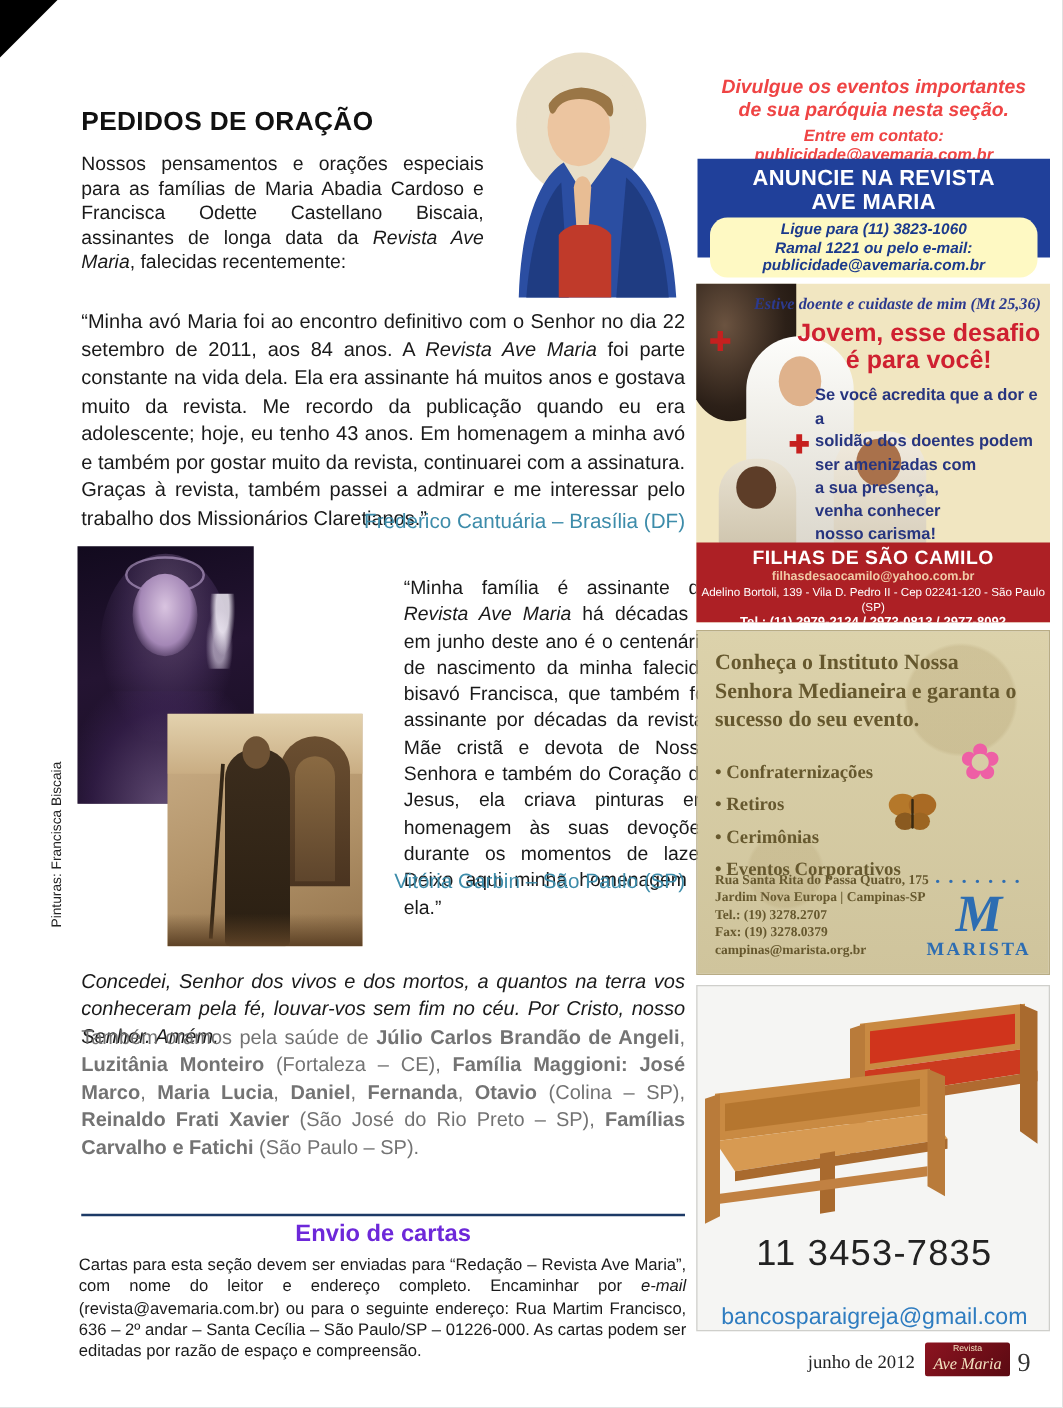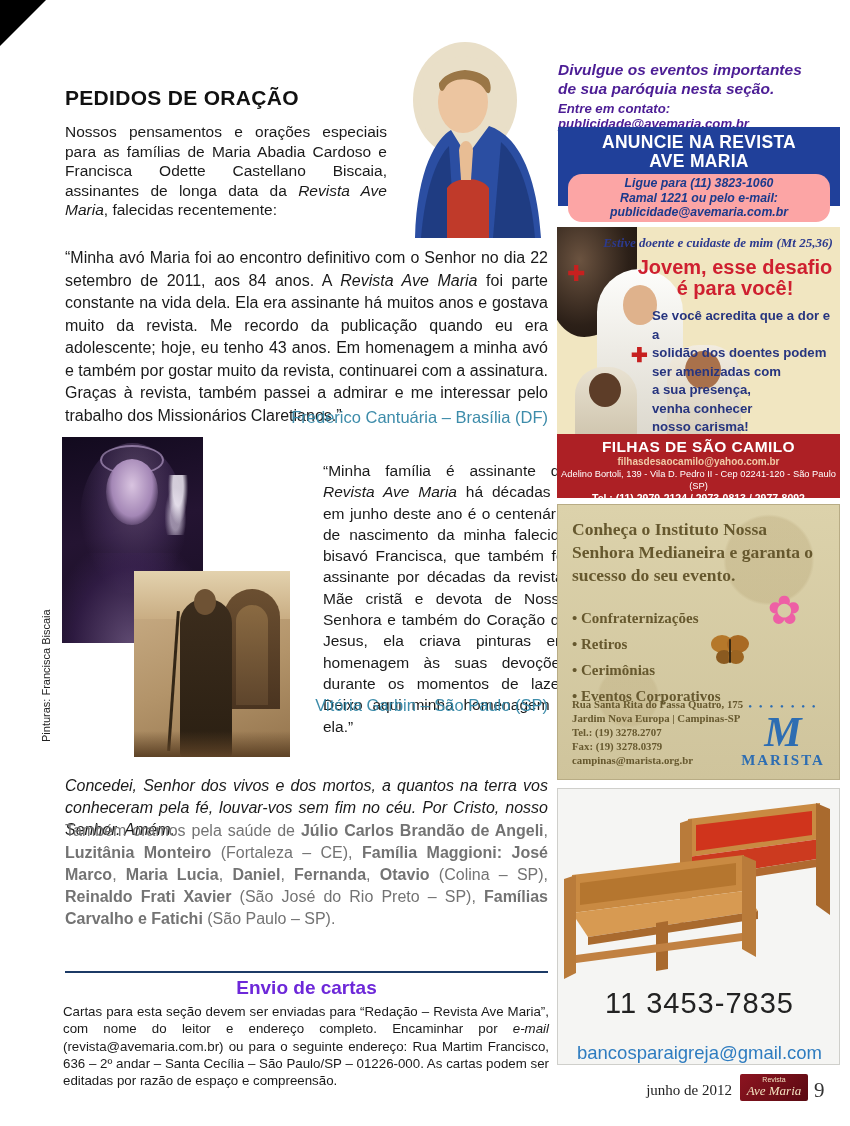--- a/index.html
+++ b/index.html
@@ -71,28 +71,28 @@
   .health { position:absolute; left:65px; top:820px; width:483px;
     font-size:16px; line-height:22px; color:#737373; text-align:justify; }
 
   .letters-rule { position:absolute; left:65px; top:971px; width:483px; height:2px; background:#1c3a66; }
   .letters-heading { position:absolute; left:65px; top:977px; width:483px; text-align:center;
     font-size:19px; font-weight:bold; color:#6d28d9; }
   .letters-body { position:absolute; left:63px; top:1003px; width:486px;
     font-size:13.3px; line-height:17.3px; color:#1a1a1a; text-align:justify; }
 
   
-  .promo { position:absolute; left:558px; top:60px; width:282px; text-align:left; color:#4c1d95; }
+  .promo { position:absolute; left:558px; top:60px; width:282px; text-align:center; color:#ef4444; }
   .promo .l1 { font-size:15.5px; font-weight:bold; font-style:italic; line-height:19px; }
   .promo .l3 { font-size:13.2px; font-weight:bold; font-style:italic; margin-top:3px; }
 
   .anuncie { position:absolute; left:558px; top:127px; width:282px; height:79px;
     background:#20409a; padding-top:6px; }
   .anuncie .t { text-align:center; color:#fff; font-weight:bold; font-size:17.5px; line-height:19px; letter-spacing:.3px; }
-  .anuncie .pill { margin:3px 10px 0 10px; background:#fca5a5; border-radius:14px; padding:2px 4px; }
+  .anuncie .pill { margin:3px 10px 0 10px; background:#fef9c3; border-radius:14px; padding:2px 4px; }
   .anuncie .pill div { text-align:center; color:#1b3a8c; font-size:12.3px; font-weight:bold; font-style:italic; line-height:14.5px; }
 
   .camilo { position:absolute; left:557px; top:227px; width:283px; height:271px;
     background:#f1e6c1; overflow:hidden; }
   .camilo .verse { position:absolute; left:42px; top:8px; width:238px; text-align:center;
     font-family:"Liberation Serif", serif; font-weight:bold; font-style:italic;
     font-size:13px; color:#2c3a8e; }
   .camilo .headline { position:absolute; left:78px; top:30px; width:200px; text-align:center;
     font-size:20px; font-weight:bold; color:#cf2030; line-height:21px; }
   .camilo .body { position:absolute; right:8px; top:80px; width:180px; text-align:left;

